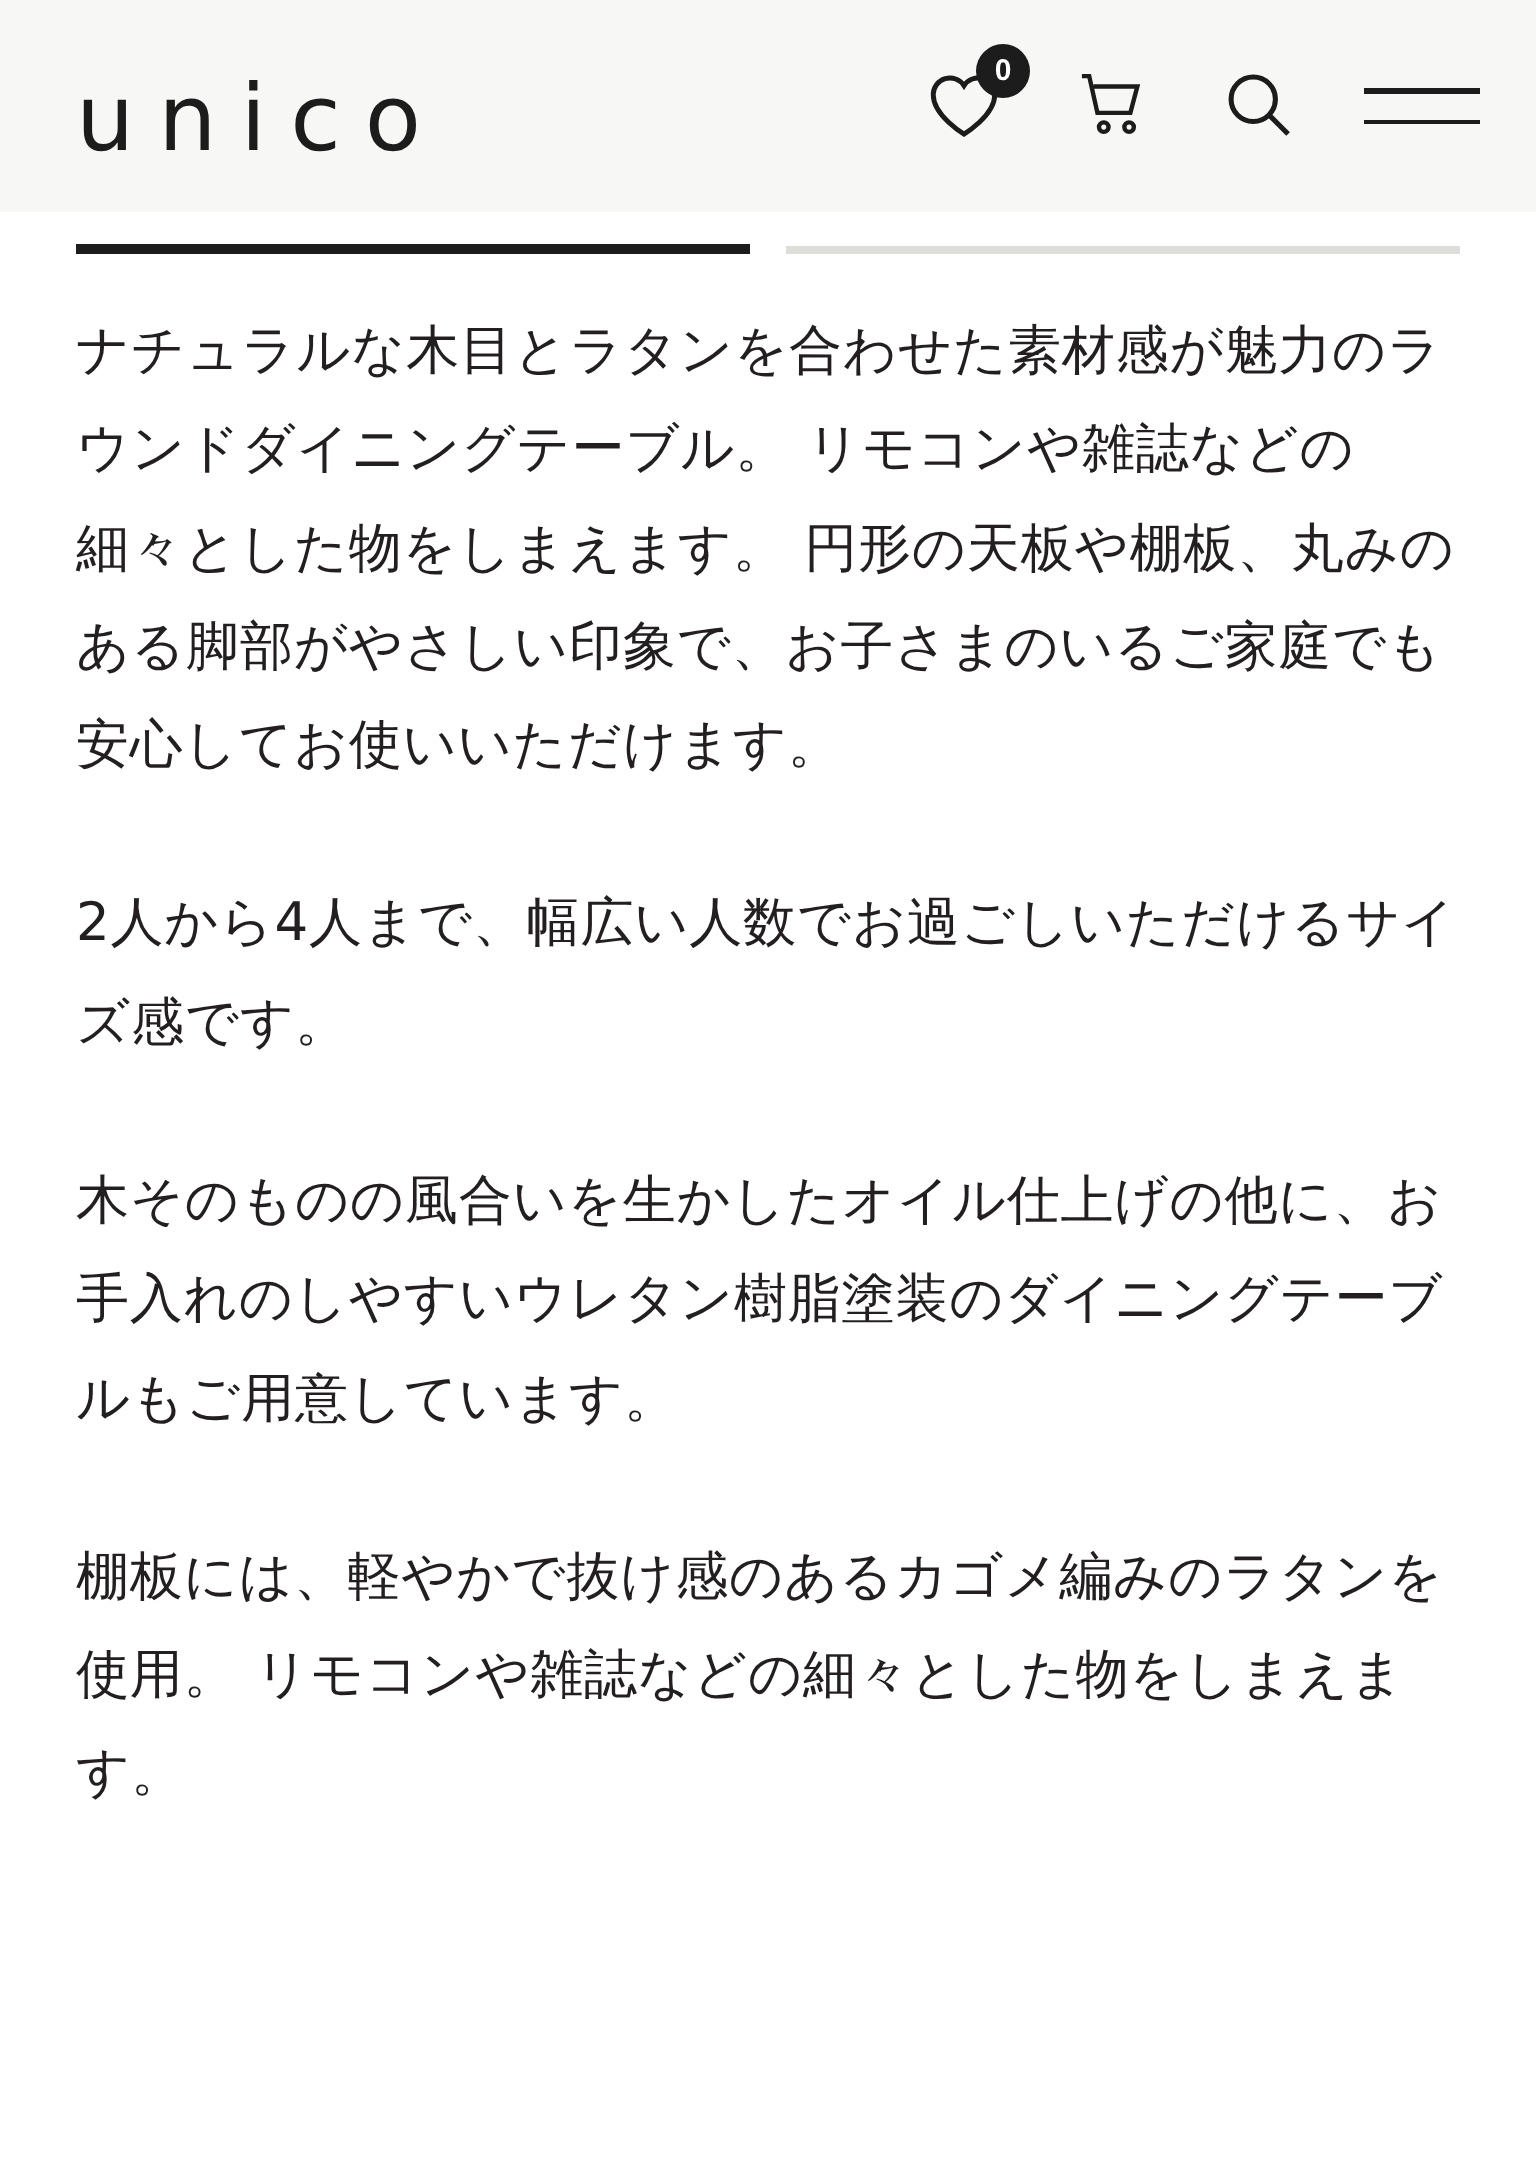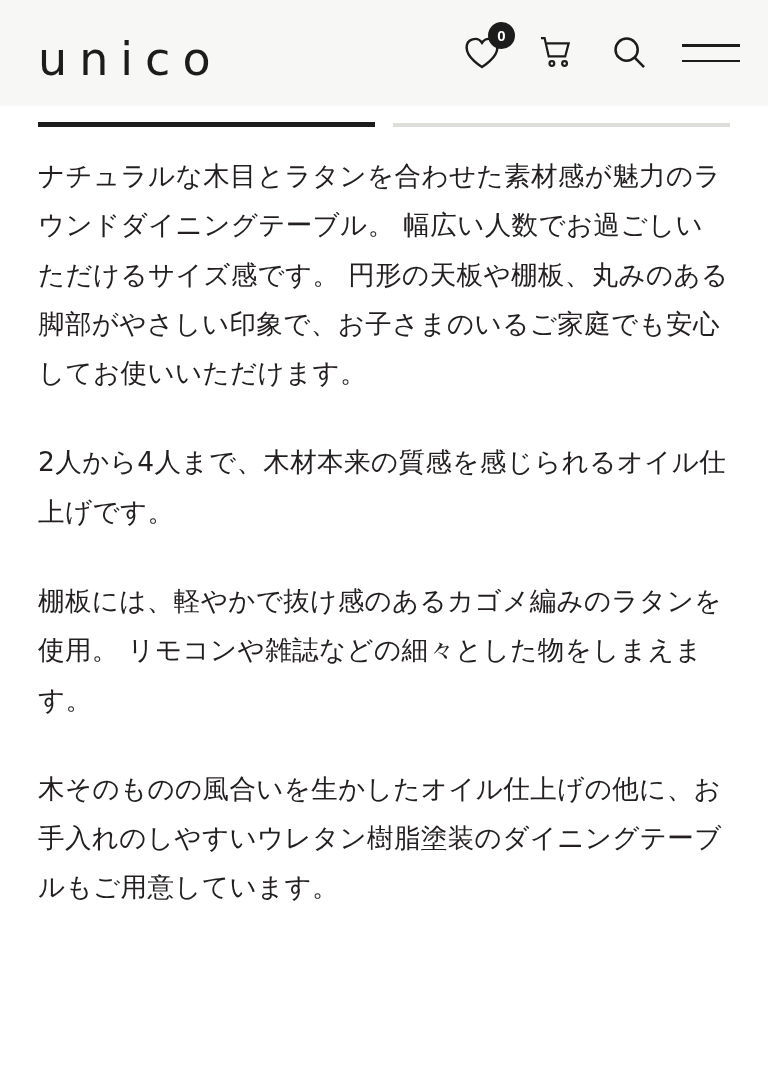--- a/index.html
+++ b/index.html
@@ -158,19 +158,19 @@
   </div>
 </div>
 
 <div class="indicator-row">
   <div class="indicator active"></div>
   <div class="indicator"></div>
 </div>
 
 <div class="content">
   <p class="para">ナチュラルな木目とラタンを合わせた素材感が魅力のラウンドダイニングテーブル。
-幅広い人数でお過ごしいただけるサイズ感です。
+リモコンや雑誌などの細々とした物をしまえます。
 円形の天板や棚板、丸みのある脚部がやさしい印象で、お子さまのいるご家庭でも安心してお使いいただけます。</p>
-  <p class="para">2人から4人まで、木材本来の質感を感じられるオイル仕上げです。</p>
+  <p class="para">2人から4人まで、幅広い人数でお過ごしいただけるサイズ感です。</p>
+  <p class="para">木そのものの風合いを生かしたオイル仕上げの他に、お手入れのしやすいウレタン樹脂塗装のダイニングテーブルもご用意しています。</p>
   <p class="para">棚板には、軽やかで抜け感のあるカゴメ編みのラタンを使用。
 リモコンや雑誌などの細々とした物をしまえます。</p>
-  <p class="para">木そのものの風合いを生かしたオイル仕上げの他に、お手入れのしやすいウレタン樹脂塗装のダイニングテーブルもご用意しています。</p>
 </div>
 
 </body></html>

